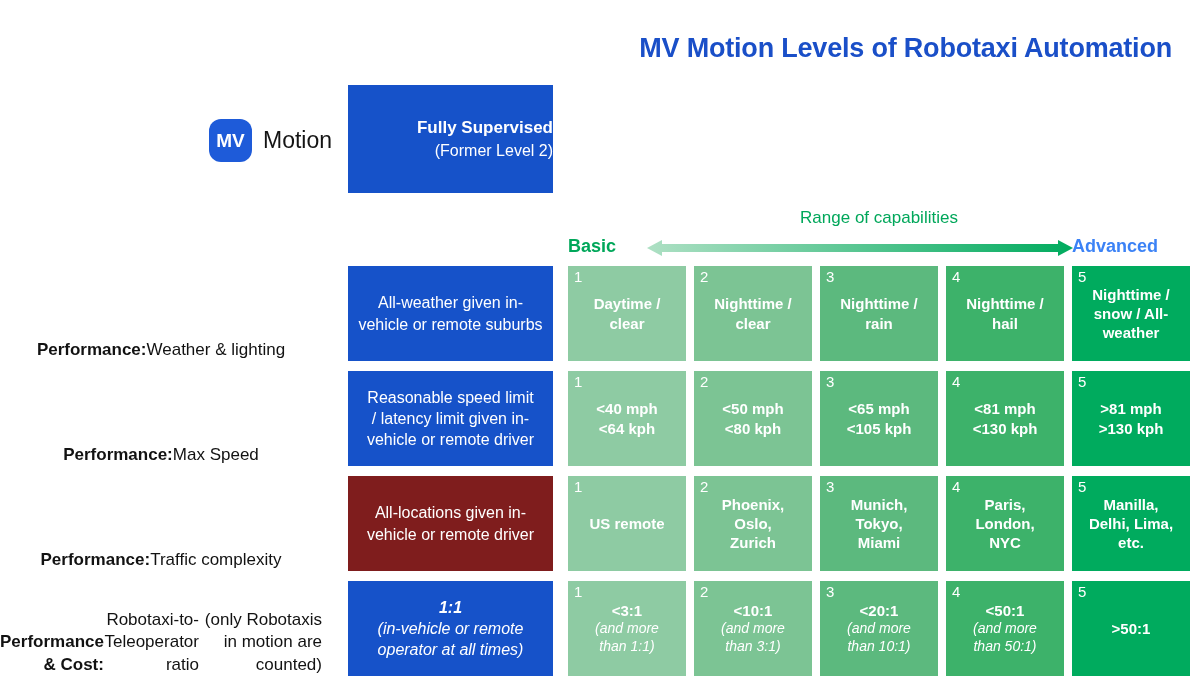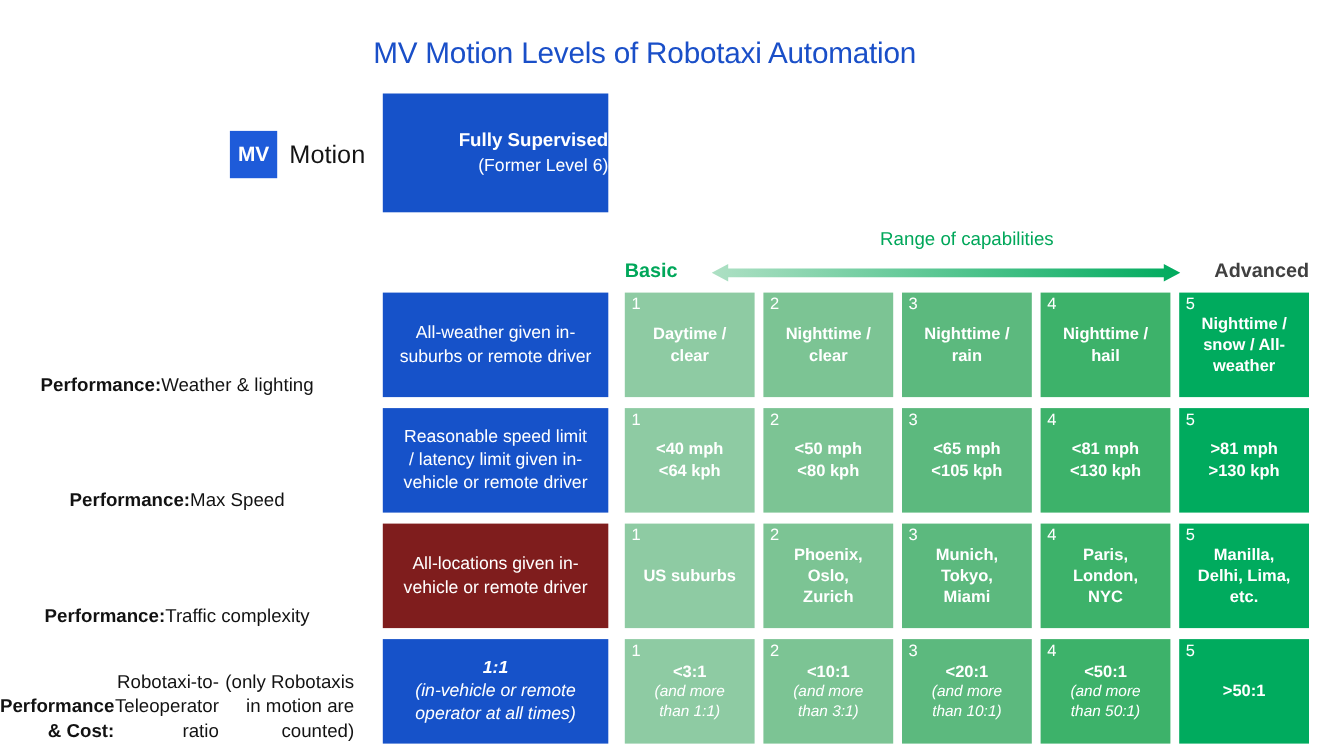--- a/index.html
+++ b/index.html
@@ -1,42 +1,42 @@
 <!DOCTYPE html>
 <html><head>
 <meta charset="utf-8">
 <style>
   html,body{margin:0;padding:0;background:#fff;}
   .canvas{
     position:relative;width:1200px;height:686px;background:#ffffff;
     font-family:"Liberation Sans",sans-serif;overflow:hidden;
   }
   .title{
-    position:absolute;top:33px;left:0;width:1172px;text-align:center;
-    font-size:27px;font-weight:400;color:#1A4FC8;letter-spacing:-0.2px;
+    position:absolute;top:33px;left:0;width:1172px;text-align:right;
+    font-size:27px;font-weight:700;color:#1A4FC8;letter-spacing:-0.2px;
   }
   .logo-block{position:absolute;left:209px;top:119px;display:flex;align-items:center;gap:11px;}
   .logo-badge{
-    width:43px;height:43px;border-radius:0;background:#1E5BD9;color:#fff;
+    width:43px;height:43px;border-radius:12px;background:#1E5BD9;color:#fff;
     display:flex;align-items:center;justify-content:center;font-size:19px;font-weight:700;
   }
   .logo-label{font-size:23px;color:#141414;}
   .hdr{
     position:absolute;top:85px;height:108px;display:flex;flex-direction:column;
     align-items:center;justify-content:center;color:#fff;text-align:center;line-height:1.35;
   }
   .hdr-blue{left:348px;width:205px;}
   .hdr-green{left:568px;width:622px;}
   .hdr .b{font-size:17px;font-weight:700;}
   .hdr .s{font-size:16px;}
   .range-title{position:absolute;top:208px;left:568px;width:622px;text-align:center;
     font-size:17px;font-weight:400;color:#00A75A;}
   .range-basic{position:absolute;top:236px;left:568px;font-size:18px;font-weight:700;color:#00A75A;}
-  .range-advanced{position:absolute;top:236px;left:1040px;width:150px;text-align:right;
-    font-size:18px;font-weight:700;color:#404040;}
+  .range-advanced{position:absolute;top:236px;left:1040px;width:150px;text-align:center;
+    font-size:18px;font-weight:700;color:#3b82f6;}
   .range-arrow{position:absolute;top:238px;left:647px;}
   .row-label{
     position:absolute;left:0;width:322px;height:95px;display:flex;flex-direction:row;
     justify-content:center;align-items:flex-end;text-align:right;color:#121212;
     font-size:17px;line-height:1.32;
   }
   .row-label .lb{font-weight:700;}
   .row-blue{
     position:absolute;left:348px;width:205px;height:95px;display:flex;flex-direction:column;
     align-items:center;justify-content:center;color:#fff;text-align:center;font-size:16px;
@@ -62,21 +62,21 @@
 
   <div class="title">MV Motion Levels of Robotaxi Automation</div>
 
   <div class="logo-block">
     <div class="logo-badge" style="background-color: rgb(30, 91, 217);">MV</div>
     <div class="logo-label">Motion</div>
   </div>
 
   <div class="hdr hdr-blue" style="background-color: rgb(22, 82, 201); align-items: flex-end;">
     <div class="b">Fully Supervised</div>
-    <div class="s">(Former Level 6)</div>
+    <div class="s">(Former Level 2)</div>
   </div>
 
   <div class="range-title">Range of capabilities</div>
   <div class="range-basic">Basic</div>
   <div class="range-advanced">Advanced</div>
   <svg class="range-arrow" width="426" height="20" viewBox="0 0 426 20">
     <defs>
       <linearGradient id="ag" x1="0" y1="0" x2="1" y2="0">
         <stop offset="0" stop-color="#AEE0C4"></stop>
         <stop offset="1" stop-color="#00AB5E"></stop>
@@ -86,21 +86,21 @@
   </svg>
 
   <div class="row-label r0">
     <div class="lb">Performance:</div>
     <div>Weather &amp; lighting</div>
     <div></div>
   </div>
   <div class="row-blue r0" style="background-color: rgb(22, 82, 201);">
     <div class="bb"></div>
     <div class="bt">All-weather given in-
-suburbs or remote driver</div>
+vehicle or remote suburbs</div>
   </div>
   <div class="cell r0 x0" style="background-color: rgb(142, 203, 163);">
     <div class="num">1</div>
     <div class="body">
         <div class="main">Daytime /
 clear</div>
         <div class="sub"></div>
       </div>
   </div>
   <div class="cell r0 x1" style="background-color: rgb(124, 196, 148);">
@@ -195,21 +195,21 @@
     <div></div>
   </div>
   <div class="row-blue r2" style="background-color: #7f1d1d;">
     <div class="bb"></div>
     <div class="bt">All-locations given in-
 vehicle or remote driver</div>
   </div>
   <div class="cell r2 x0" style="background-color: rgb(142, 203, 163);">
     <div class="num">1</div>
     <div class="body">
-        <div class="main">US suburbs</div>
+        <div class="main">US remote</div>
         <div class="sub"></div>
       </div>
   </div>
   <div class="cell r2 x1" style="background-color: rgb(124, 196, 148);">
     <div class="num">2</div>
     <div class="body">
         <div class="main">Phoenix,
 Oslo,
 Zurich</div>
         <div class="sub"></div>

